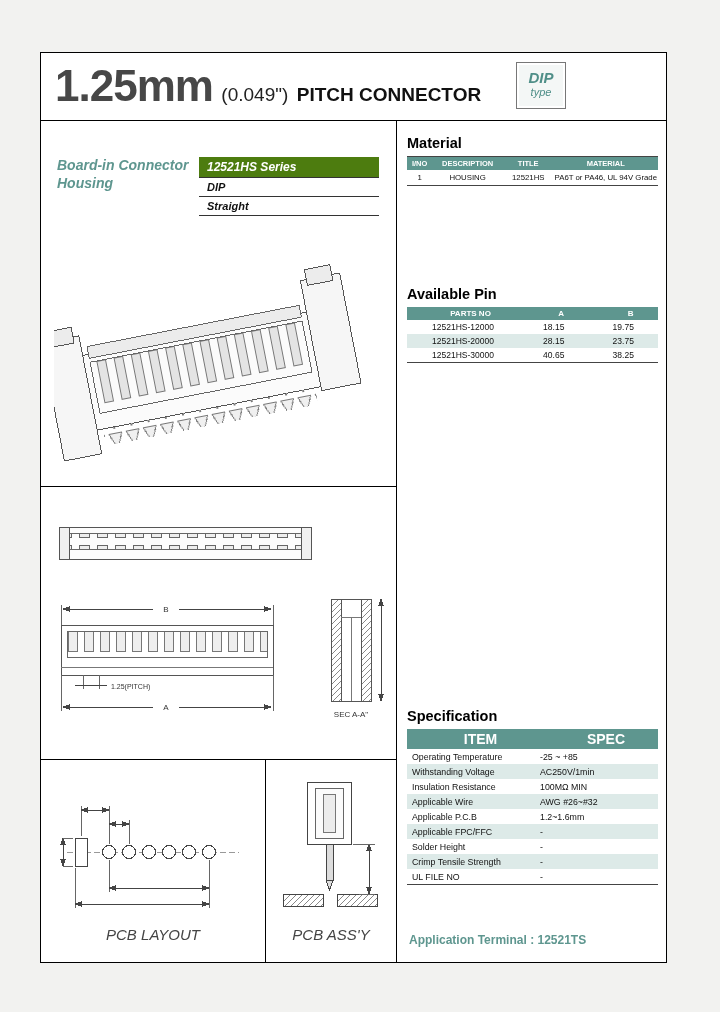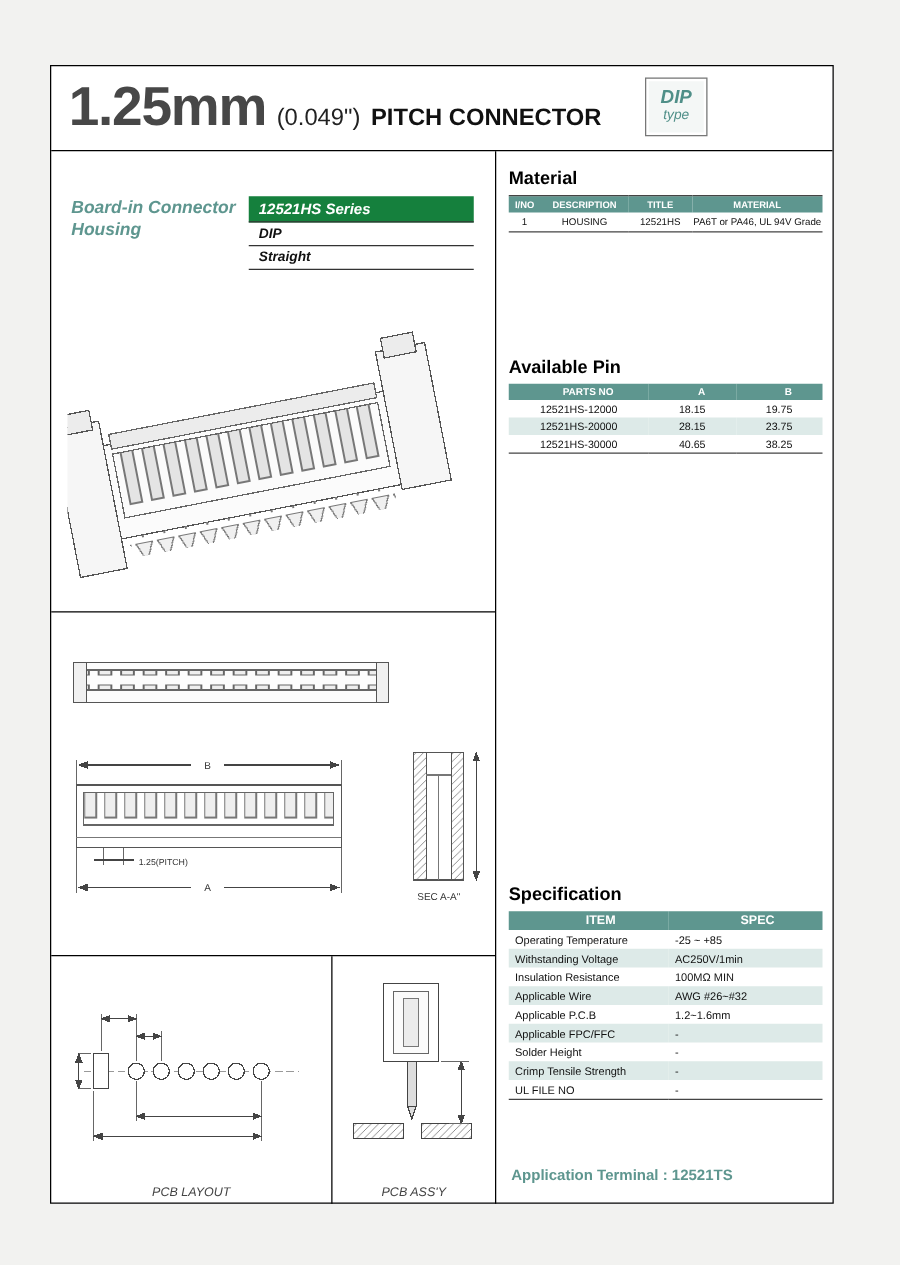--- a/index.html
+++ b/index.html
@@ -35,40 +35,40 @@
   .left-col { width:356px; border-right:1px solid #000; display:flex; flex-direction:column; }
   .right-col { flex:1; position:relative; padding:14px 8px 0 10px; overflow:hidden; }
   
   .sec-series { height:105px; display:flex; }
   .series-title {
     width:158px; padding:36px 4px 0 16px;
     font-size:14px; font-weight:bold; font-style:italic; color:#5e968f; line-height:1.25;
   }
   .series-table { width:180px; margin-top:36px; }
   .series-head {
-    background:#15803d; color:#fff; font-style:italic; font-weight:bold;
+    background:#4d7c0f; color:#fff; font-style:italic; font-weight:bold;
     font-size:12px; padding:3px 0 3px 8px; border-bottom:1px solid #333;
   }
   .series-row {
     font-size:11px; font-weight:bold; font-style:italic; color:#111;
     padding:3px 0 3px 8px; border-bottom:1px solid #333;
   }
   .sec-persp { height:264px; border-bottom:1px solid #000; }
   .sec-persp svg { display:block; margin:8px auto 0 auto; }
   .sec-mid { height:275px; border-bottom:1px solid #000; }
   .front-strip { display:block; margin:36px 0 0 16px; }
   .dim-draw { display:block; margin:12px 0 0 8px; }
   .sec-bottom { flex:1; display:flex; }
   .pcb-cell { display:flex; flex-direction:column; align-items:center; }
   .pcb-cell.layout { width:225px; border-right:1px solid #000; }
   .pcb-cell.assy { flex:1; }
   .pcb-cell svg { margin-top:16px; }
   .draw-label {
-    margin-top:auto; margin-bottom:3px;
-    font-style:italic; font-size:10px; color:#444; text-align:center;
+    margin-top:auto; margin-bottom:20px;
+    font-style:italic; font-size:15px; color:#444; text-align:center;
   }
   
   .h3 { font-weight:bold; font-size:14.5px; margin:0 0 5px 0; color:#000; }
   .pin-h { margin-top:100px; }
   .spec-h { margin-top:345px; }
   table { border-collapse:collapse; width:100%; }
   th {
     background:#5e968f; color:#fff; font-weight:bold;
     padding:2px 1px; border:none;
   }
@@ -78,21 +78,21 @@
   .mat td { font-size:7.8px; text-align:center; padding:3px 1px; white-space:nowrap; }
   .mat td:nth-child(1) { width:26px; }
   .mat td:nth-child(2) { width:72px; }
   .mat td:nth-child(3) { width:52px; }
   .pin { border-bottom:1px solid #444; }
   .pin th { font-size:8px;padding-left:16px; }
   .pin td { font-size:8.5px; text-align:center; padding:2px 0; white-space:nowrap; }
   .pin th:nth-child(1) { width:112px; }
   .pin tbody tr:nth-child(even) { background:#ddeae8; }
   .spec { border-bottom:1px solid #444; }
-  .spec th { font-size:10px;padding-left:20px; }
+  .spec th { font-size:14px;padding-left:20px; }
   .spec td { font-size:8.8px; padding:2.5px 5px; white-space:nowrap; }
   .spec td.item { width:128px; }
   .spec tbody tr:nth-child(even) { background:#ddeae8; }
   .app-term {
     position:absolute; left:12px; bottom:16px;
     font-size:12px; font-weight:bold; color:#5e968f;
   }
   svg text { font-family:"Liberation Sans", sans-serif; fill:#333; }
   svg { shape-rendering:crispEdges; }
 </style>

